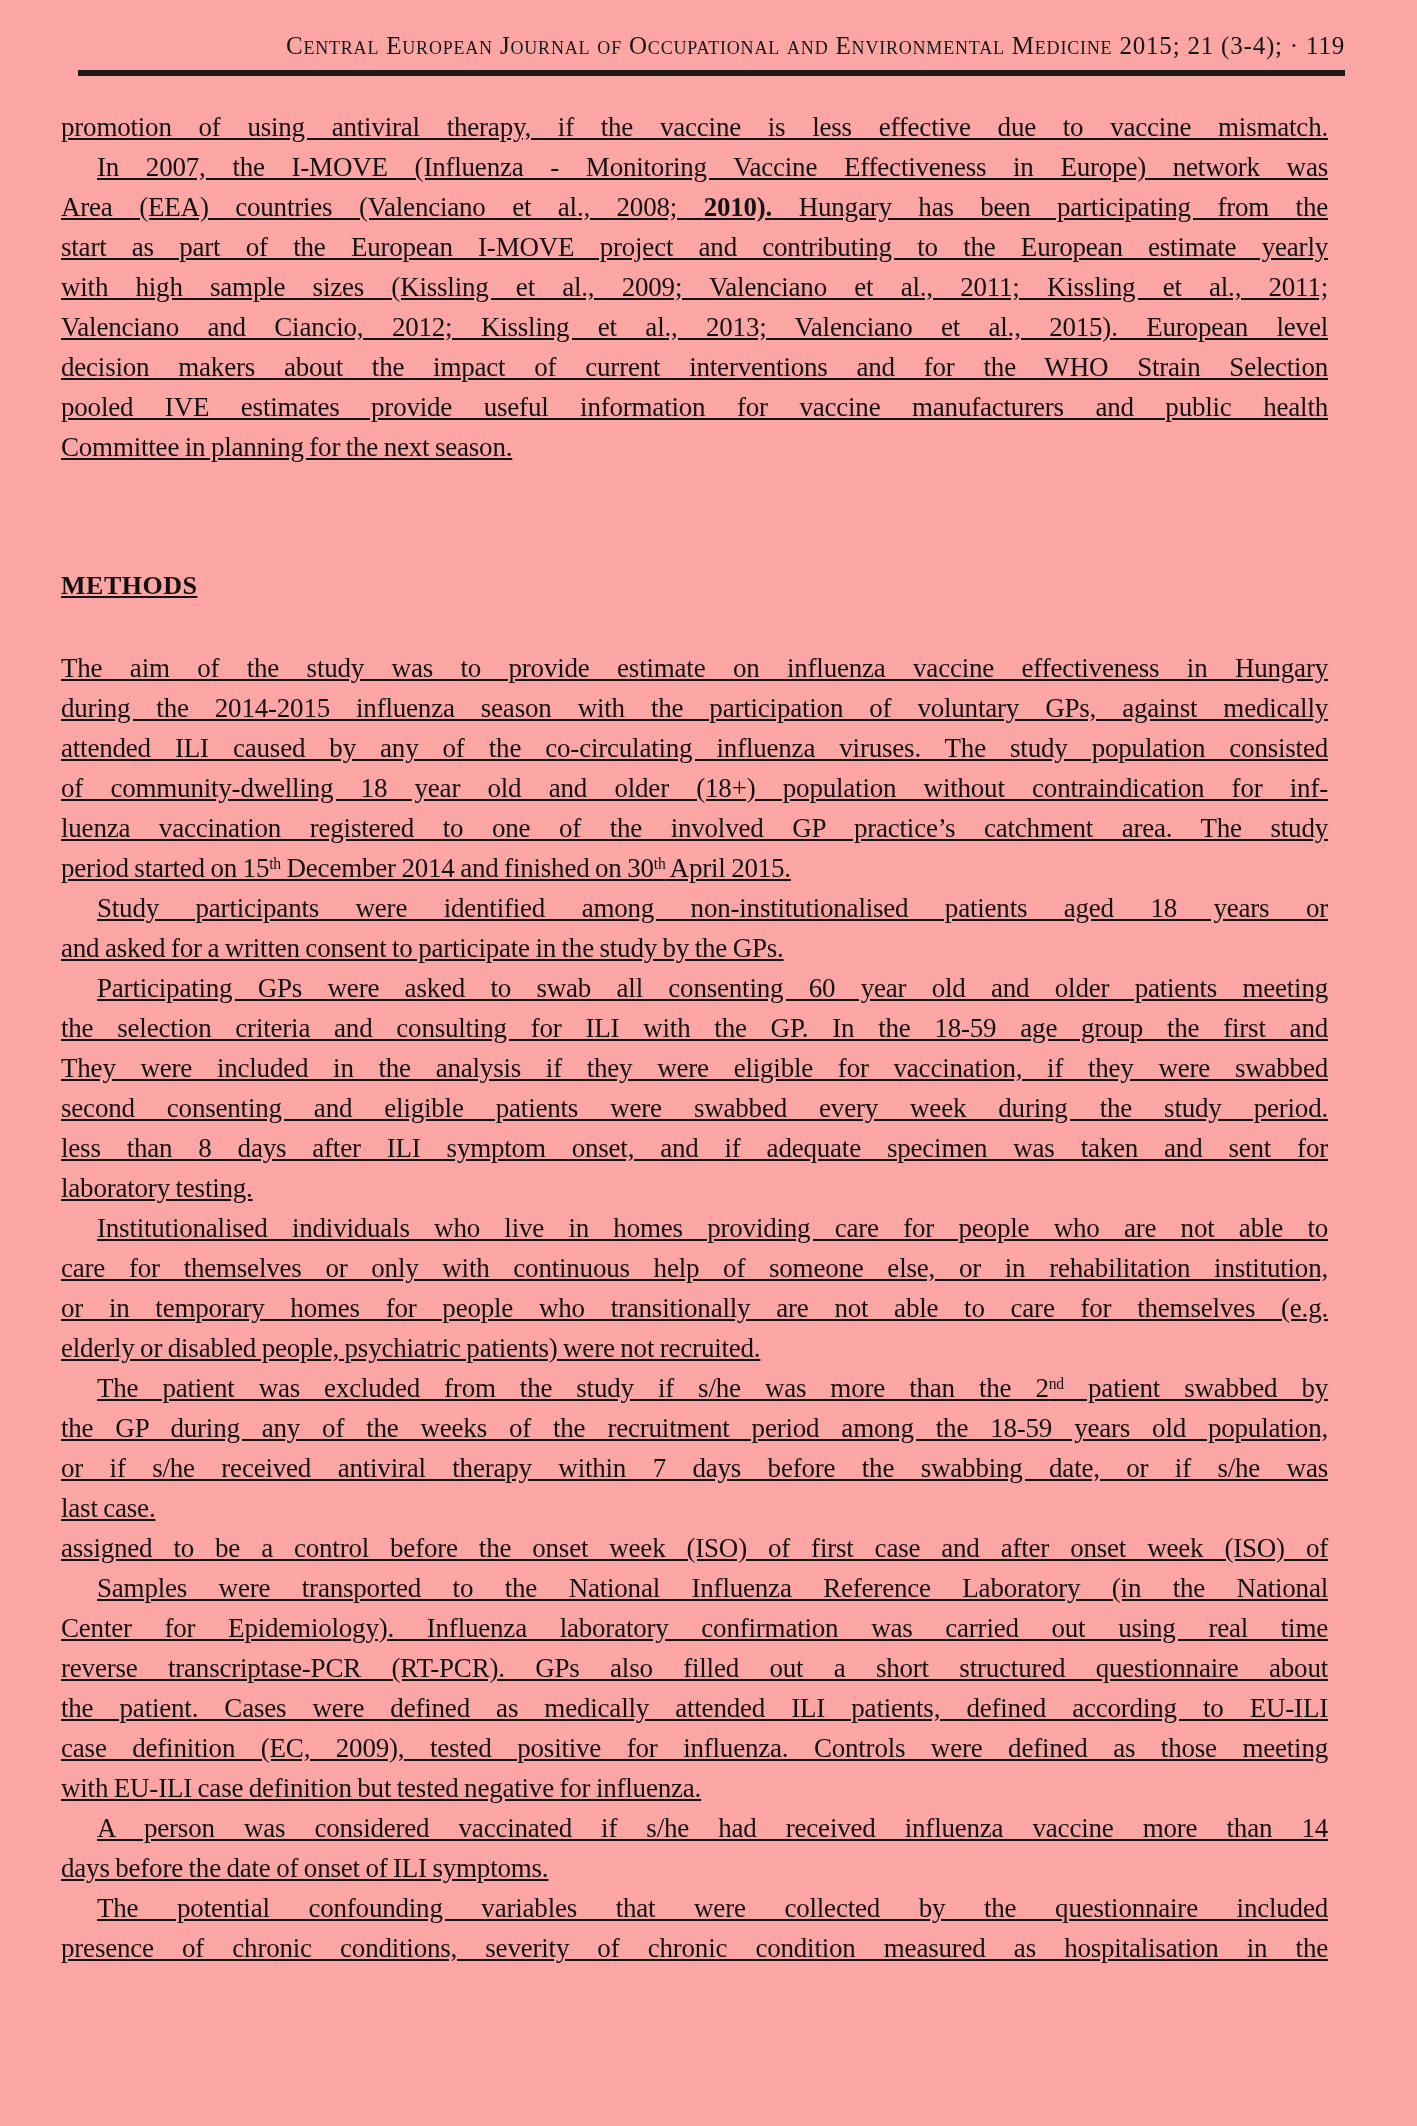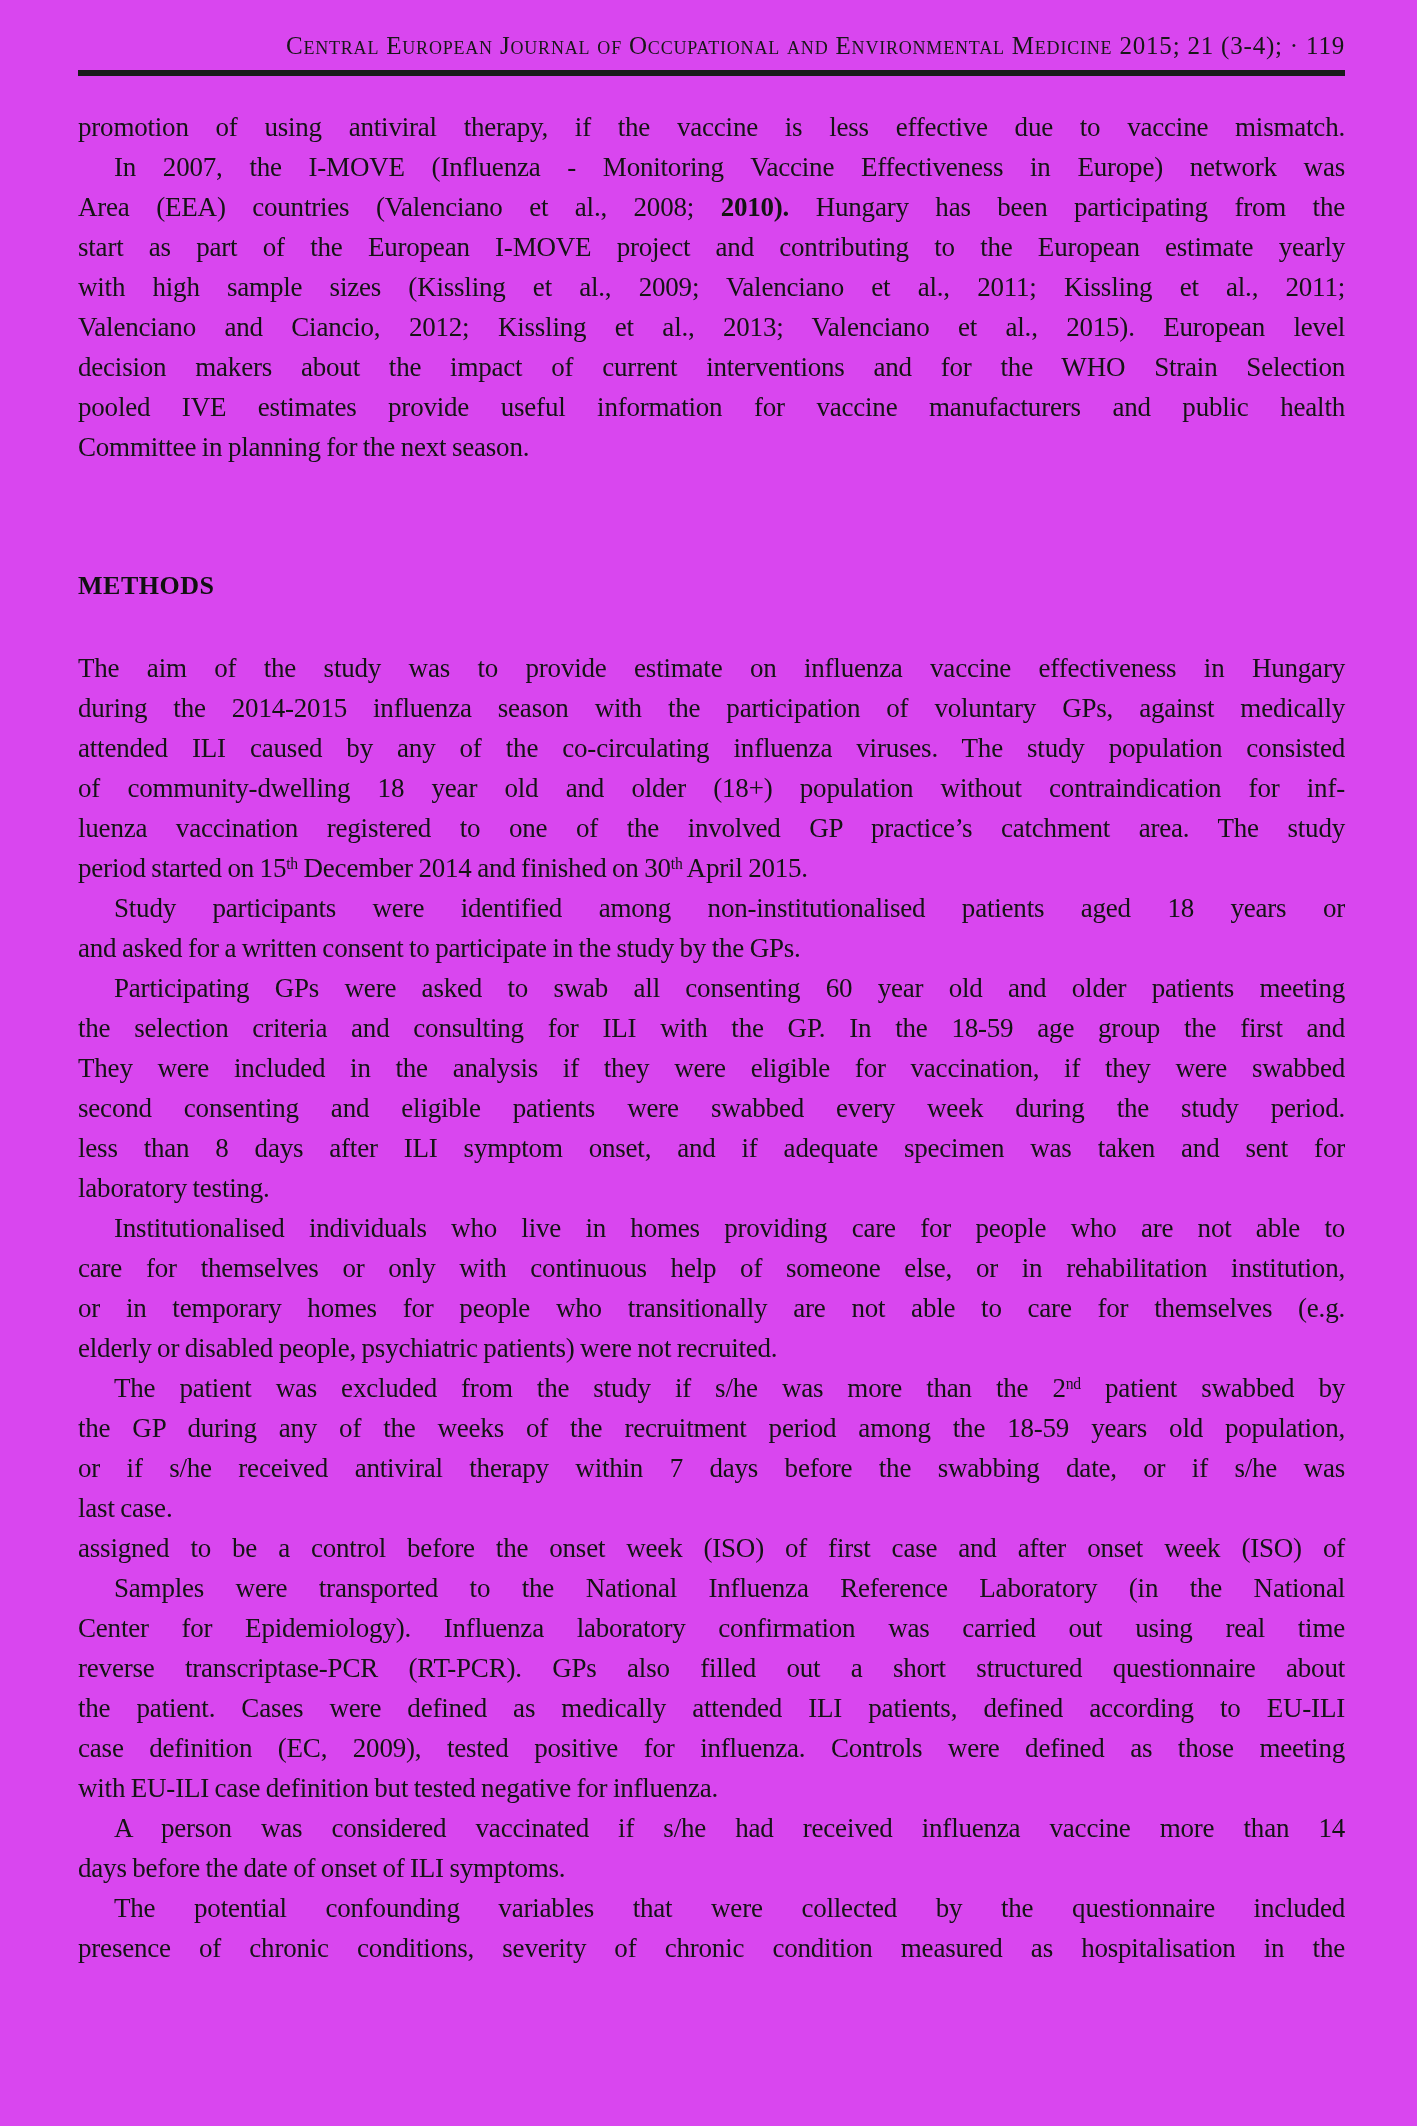--- a/index.html
+++ b/index.html
@@ -1,32 +1,32 @@
 <!DOCTYPE html>
 <html><head>
 <meta charset="utf-8">
 <style>
   html,body { margin:0; padding:0; background:#ffffff; }
   .page {
-    position:relative; width:1417px; height:2126px; background:#d946ef;
+    position:relative; width:1417px; height:2126px; background:#fca5a5;
     font-family:"Liberation Serif", serif; color:#141414; overflow:hidden;
   }
   .journal-line {
     position:absolute; top:30px; right:72px;
     font-variant:small-caps; font-size:25px; line-height:32px;
     letter-spacing:0.8px; white-space:nowrap; color:#171717;
   }
   .header-rule {
     position:absolute; top:70px; left:78px; width:1267px; height:6px;
     background:#1a1a1a;
   }
   .page-body {
-    position:absolute; top:107px; left:78px; width:1267px;
+    position:absolute; top:107px; left:61px; width:1267px;
     font-size:27px; line-height:40px; text-align:justify;
-    letter-spacing:-0.2px; word-spacing:-1px;
+    letter-spacing:-0.2px; word-spacing:-1px;text-decoration:underline;
   }
   .paragraph { margin:0; }
   .line { text-align:justify; text-align-last:justify; }
   .line.last { text-align-last:left; }
   .line.indent { padding-left:36px; }
   .section-heading {
     font-size:26px; font-weight:bold; line-height:44px;
     margin:97px 0 40px 0; letter-spacing:0.5px; text-align:left;
     text-align-last:left; color:#111;
   }

